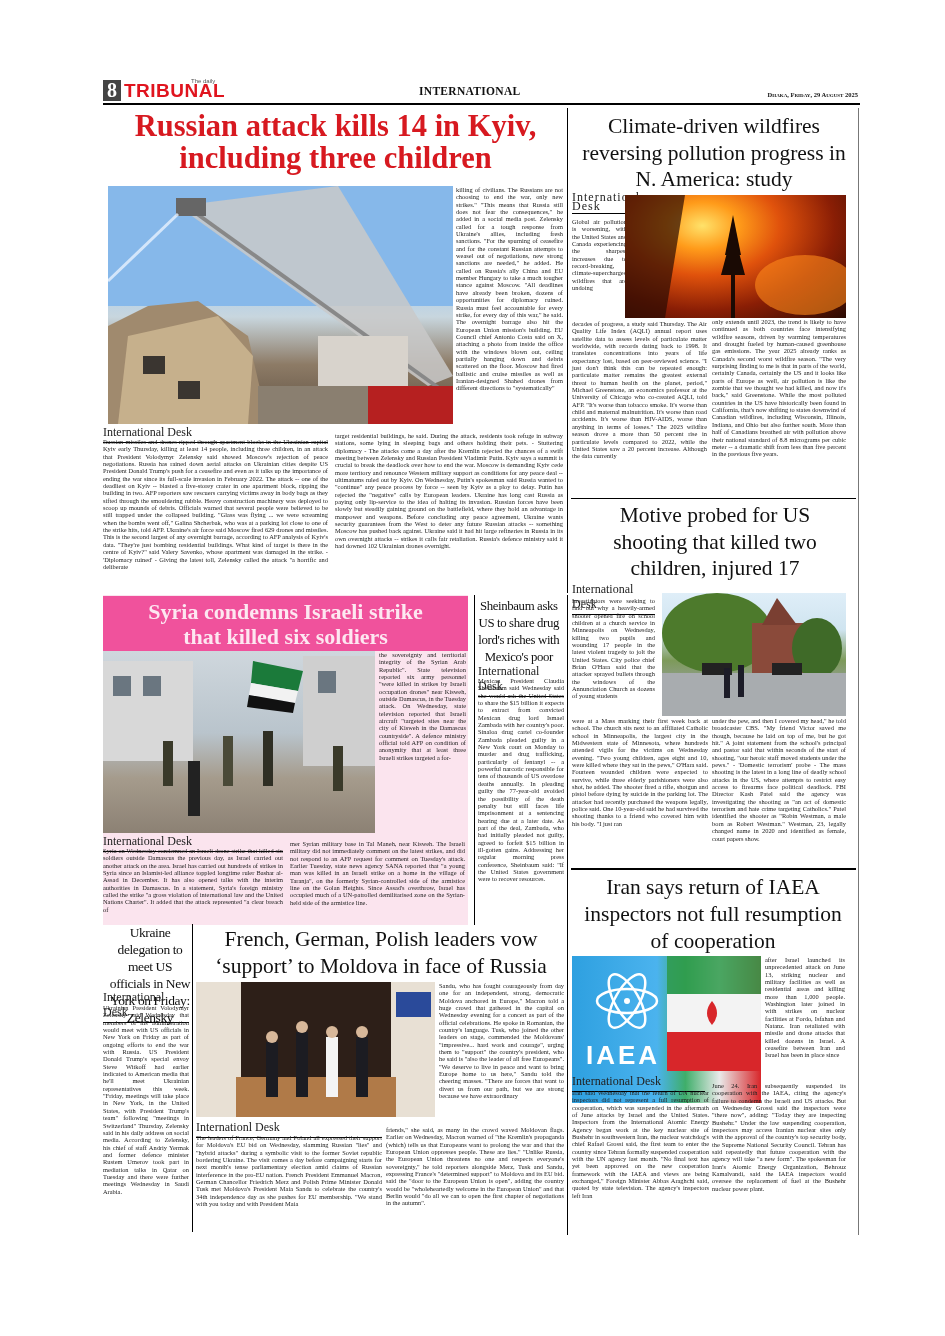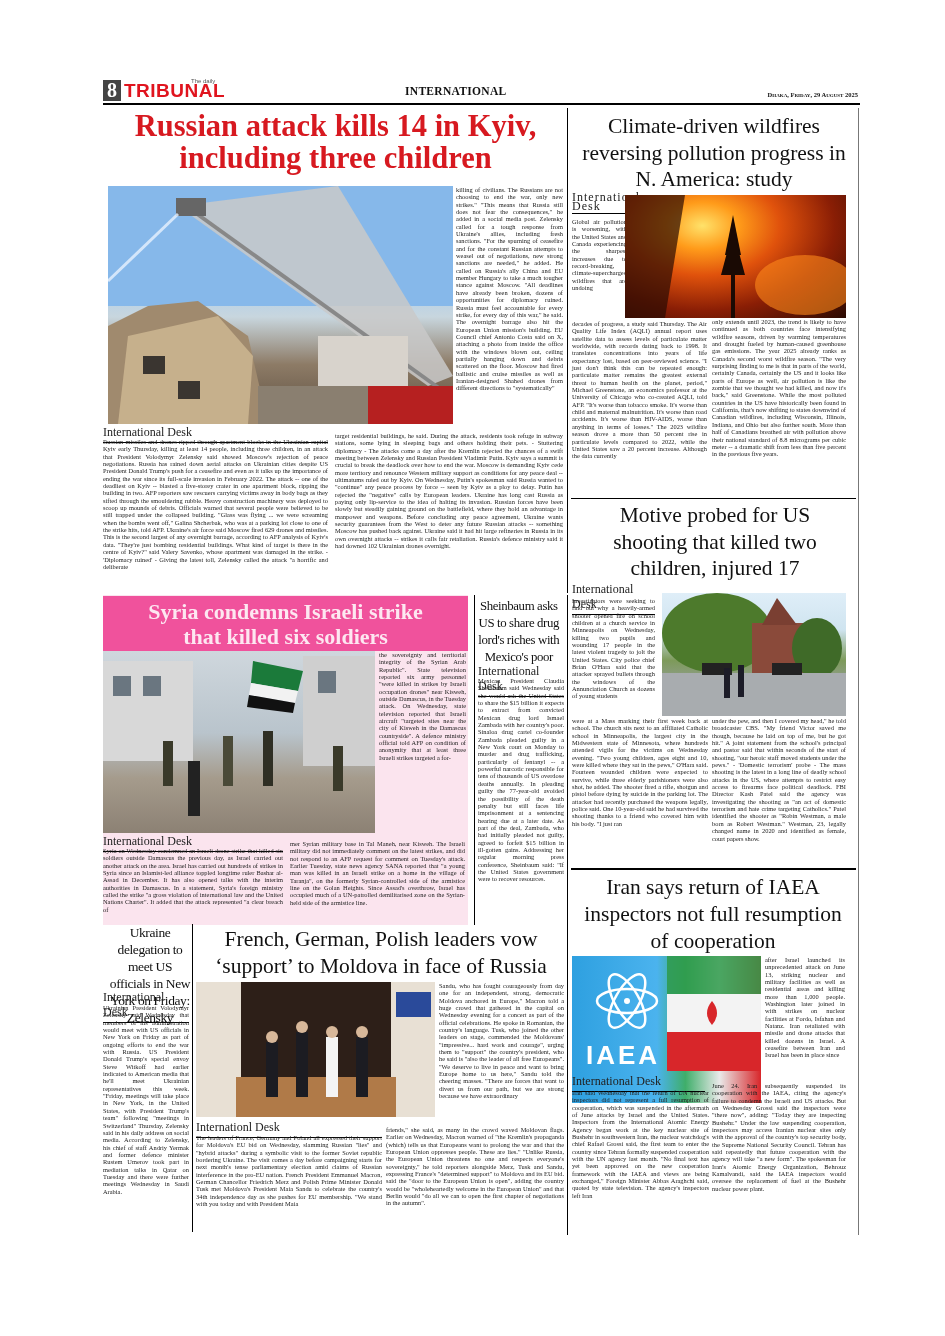--- a/index.html
+++ b/index.html
@@ -13,21 +13,21 @@
 .vrule{position:absolute;background:#000;width:1.3px}
 .hrule{position:absolute;background:#000;height:1.6px}
 </style>
 </head>
 <body>
 
 <div class="abs" style="left:103px;top:80px;width:757px;height:22px;">
   <div class="abs" style="left:0;top:0;width:18px;height:21px;background:#444;color:#fff;font-family:'Liberation Serif',serif;font-weight:bold;font-size:20px;line-height:21px;text-align:center;">8</div>
   <div class="abs" style="left:88px;top:-2px;font-size:6px;color:#555;font-family:'Liberation Sans',sans-serif;">The daily</div>
   <div class="abs" style="left:21px;top:1px;font-family:'Liberation Sans',sans-serif;font-weight:700;font-size:19px;letter-spacing:0.5px;color:#e0141e;line-height:20px;">TRIBUNAL</div>
-  <div class="abs" style="left:302px;top:5px;font-family:'Liberation Serif',serif;font-weight:bold;font-size:11.5px;letter-spacing:0.3px;">INTERNATIONAL</div>
+  <div class="abs" style="left:316px;top:5px;font-family:'Liberation Serif',serif;font-weight:bold;font-size:11.5px;letter-spacing:0.3px;">INTERNATIONAL</div>
   <div class="abs" style="right:2px;top:11px;font-family:'Liberation Serif',serif;font-weight:bold;font-size:6.5px;font-variant:small-caps;">Dhaka, Friday, 29 August 2025</div>
 </div>
 <div class="hrule" style="left:103px;top:103px;width:757px;"></div>
 
 <div class="vrule" style="left:567px;top:108px;height:485px;"></div>
 <div class="abs" style="left:108px;top:110px;width:455px;font-family:'Liberation Serif',serif;font-weight:bold;font-size:30.5px;line-height:32px;color:#d71920;text-align:center;">Russian attack kills 14 in Kyiv, including three children</div>
 
 <div class="photo" style="left:108px;top:186px;width:345px;height:238px;background:linear-gradient(180deg,#7fb3e8 0%,#a9cdef 40%,#c8d6de 55%,#8d7b66 75%,#5b4d3f 100%);">
   <svg width="345" height="238" viewBox="0 0 345 238">
     <rect x="0" y="0" width="345" height="120" fill="#86b8ea"></rect>

